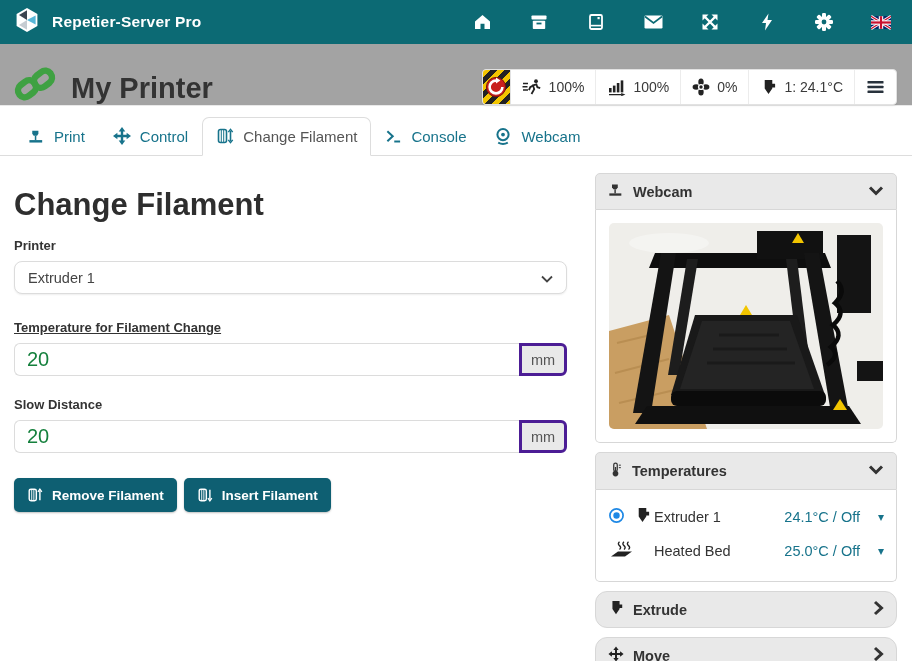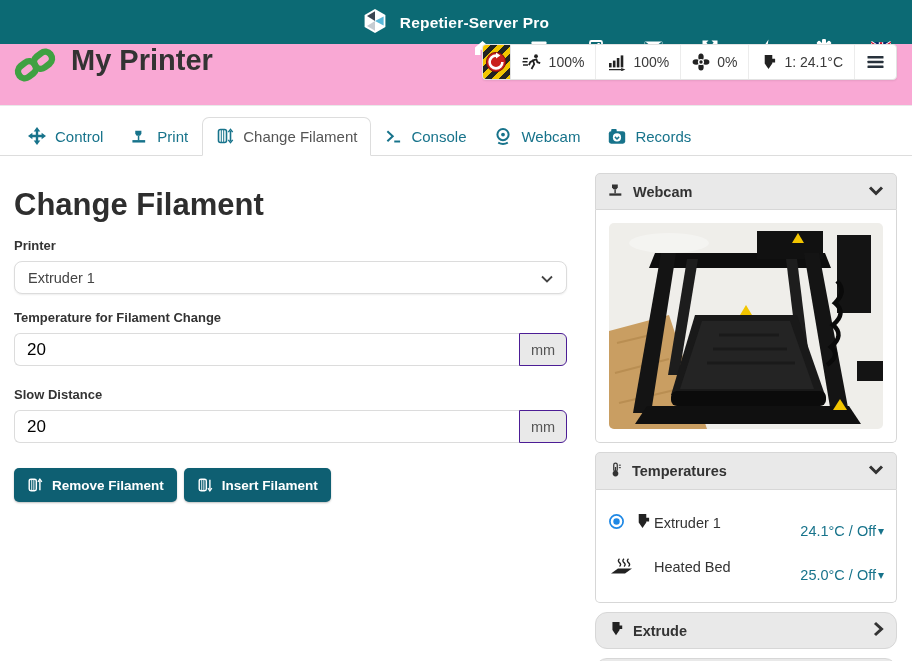--- a/index.html
+++ b/index.html
@@ -6,32 +6,32 @@
   html,body { width: 912px; height: 661px; }
   body {
     font-family: "Liberation Sans", "DejaVu Sans", sans-serif;
     background: #fff; color: #333; overflow: hidden;
   }
   .app { position: relative; width: 912px; height: 661px; background: #fff; }
 
   
   .navbar {
     height: 44px; background: #0c6a74; display: flex; align-items: center;
-    padding: 8px 15px 0 14px; color: #fff; flex-direction: column;
+    padding: 0 15px 0 14px; color: #fff;
   }
   .brand { display: flex; align-items: center; gap: 12px; cursor: pointer; }
   .brand-title { font-size: 15.5px; font-weight: 700; letter-spacing: .2px; }
   .nav-icons { margin-left: auto; display: flex; align-items: center; gap: 37px; margin-right: 6px; }
   .nav-icon { width: 20px; height: 20px; display: flex; align-items: center; justify-content: center; cursor: pointer; }
   .nav-icon svg { display: block; }
 
   
   .printer-header {
-    height: 62px; display: flex; align-items: flex-start;
-    padding: 0 15px 0 14px; background: #f9a8d4; border-bottom: 1px solid #e9e9e9;
+    height: 62px; display: flex; align-items: flex-end;
+    padding: 0 15px 0 14px; background: #a3a3a3; border-bottom: 1px solid #e9e9e9;
   }
   .link-icon { width: 42px; height: 42px; margin-right: 15px; cursor: pointer; }
   .printer-title { font-size: 29px; font-weight: 700; color: #333; }
   .status-bar {
     margin-left: auto; display: flex; align-items: stretch; height: 36px;
     background: #fff; border: 1px solid #e2e2e2; border-radius: 4px;
     box-shadow: 0 1px 2px rgba(0,0,0,.08); overflow: hidden;
   }
   .estop {
     width: 28px; display: flex; align-items: center; justify-content: center;
@@ -71,33 +71,33 @@
 
   
   h1.page-title { font-size: 31px; font-weight: 700; color: #2e2e2e; margin: 14px 0 12px; }
   .field-label { font-size: 13px; font-weight: 700; color: #333; margin: 15px 0 8px; }
   .select-box {
     height: 33px; display: flex; align-items: center; justify-content: space-between;
     border: 1px solid #dcdcdc; border-radius: 8px; padding: 0 13px;
     font-size: 14.5px; color: #444; background: #fff; cursor: pointer;
     box-shadow: 0 1px 2px rgba(0,0,0,.07);
   }
-  .temp-label { margin-top: 16px; }
+  .temp-label { margin-top: 26px; text-decoration: underline; }
   .gauge-row { position: relative; height: 108px; margin-top: 4px; }
   .gauge { display: block; margin: 0 auto; cursor: pointer; }
   .gauge text { font-family: "Liberation Sans", sans-serif; font-weight: 700; }
   .knob-input { position: absolute; left: 441px; top: 0; width: 37px; height: 90px; background: #fff; border: none; }
   .input-group { display: flex; }
   .input-group input {
     flex: 1; height: 33px; border: 1px solid #dcdcdc; border-right: none;
-    border-radius: 6px 0 0 6px; padding: 0 12px; font-size: 17px; color: #000000;
+    border-radius: 6px 0 0 6px; padding: 0 12px; font-size: 20px; color: #15803d;
     font-family: "Liberation Sans", sans-serif; outline: none; background: #fff;
   }
   .addon {
-    width: 48px; background: #e9e9e9; border: 1px solid #4c1d95;
+    width: 48px; background: #e9e9e9; border: 3px solid #4c1d95;
     border-radius: 0 6px 6px 0; display: flex; align-items: center; justify-content: center;
     font-size: 14.5px; color: #555;
   }
   .btn-row { margin-top: 25px; display: flex; gap: 7px; }
   .btn {
     display: inline-flex; align-items: center; gap: 9px;
     background: #0e5f72; color: #fff; border: none; border-radius: 5px;
     padding: 9px 13px; font-size: 13.5px; font-weight: 700; cursor: pointer;
     font-family: "Liberation Sans", sans-serif; box-shadow: 0 1px 2px rgba(0,0,0,.25);
   }
@@ -116,21 +116,21 @@
     border: 1px solid #d7d7d7; border-top: none; border-radius: 0 0 5px 5px;
     background: #fff;
   }
   .webcam-body { padding: 13px; }
   .webcam-img { display: block; width: 100%; border-radius: 5px; cursor: pointer; }
   .temps-body { padding: 11px 12px 13px; }
   .temp-row { display: flex; align-items: center; padding: 6px 0; font-size: 14.5px; color: #333; }
   .temp-row .row-icons { width: 46px; display: flex; align-items: center; gap: 9px; flex: none; }
   .temp-value {
     margin-left: auto; color: #17738b; cursor: pointer; display: flex;
-    align-items: center; gap: 2px; font-size: 14.5px; margin-top: 16px;
+    align-items: center; gap: 18px; font-size: 14.5px;
   }
   .caret { font-size: 12px; line-height: 1; }
 </style>
 </head>
 <body>
 
 <div class="app">
 
   <div class="navbar">
     <div class="brand">
@@ -282,39 +282,39 @@
             <rect x="0.5" y="10.4" width="16" height="2.6" rx="0.6"></rect>
           </svg>
         </span>
       </div>
     </div>
   </div>
 
   <div class="tabs-row">
     <div class="tab">
       <span>
+        <svg width="17" height="17" viewBox="0 0 18 18" fill="currentColor">
+          <rect x="1.5" y="12.8" width="13.5" height="2.6"></rect>
+          <path d="M4.5 2.8 H11 V6 L9.6 8.2 H6 L4.5 6 Z"></path>
+          <rect x="7.2" y="8.2" width="1.6" height="4.6"></rect>
+        </svg>
+      </span>
+      <span>Print</span>
+    </div>
+    <div class="tab">
+      <span>
         <svg width="18" height="18" viewBox="0 0 18 18" fill="currentColor">
           <path d="M9 3 V15 M3 9 H15" stroke="currentColor" stroke-width="2.4"></path>
           <polygon points="9,0 5.7,4.4 12.3,4.4"></polygon>
             <polygon points="9,18 5.7,13.6 12.3,13.6"></polygon>
           <polygon points="0,9 4.4,5.7 4.4,12.3"></polygon>
             <polygon points="18,9 13.6,5.7 13.6,12.3"></polygon>
         </svg>
       </span>
       <span>Control</span>
-    </div>
-    <div class="tab">
-      <span>
-        <svg width="17" height="17" viewBox="0 0 18 18" fill="currentColor">
-          <rect x="1.5" y="12.8" width="13.5" height="2.6"></rect>
-          <path d="M4.5 2.8 H11 V6 L9.6 8.2 H6 L4.5 6 Z"></path>
-          <rect x="7.2" y="8.2" width="1.6" height="4.6"></rect>
-        </svg>
-      </span>
-      <span>Print</span>
     </div>
     <div class="tab active">
       <span>
         <svg width="18" height="18" viewBox="0 0 18 18" stroke="currentColor" fill="none">
           <rect x="2.5" y="2.5" width="8" height="13" rx="2" stroke-width="1.6"></rect>
           <path d="M5.3 3 V15 M7.7 3 V15" stroke-width="1"></path>
           <path d="M14.5 4 V14" stroke-width="1.6"></path>
           <path d="M12.3 5.2 L14.5 2.3 L16.7 5.2" stroke-width="1.4"></path>
           <path d="M12.3 12.8 L14.5 15.7 L16.7 12.8" stroke-width="1.4"></path>
         </svg>
@@ -332,31 +332,20 @@
     </div>
     <div class="tab">
       <span>
         <svg width="18" height="18" viewBox="0 0 18 18" fill="none" stroke="currentColor">
           <circle cx="9" cy="7.6" r="5.6" stroke-width="2"></circle>
           <circle cx="9" cy="7.6" r="1.9" fill="currentColor" stroke="none"></circle>
           <path d="M4.2 15.6 Q9 18.2 13.8 15.6" stroke-width="2"></path>
         </svg>
       </span>
       <span>Webcam</span>
-    </div>
-    <div class="tab">
-      <span>
-        <svg width="18" height="17" viewBox="0 0 18 17">
-          <rect x="3.2" y="1" width="5.5" height="3.5" rx="1" fill="currentColor"></rect>
-          <rect x="0.8" y="3.2" width="16.4" height="12.5" rx="2.4" fill="currentColor"></rect>
-          <circle cx="9" cy="9.4" r="4.1" fill="#fff"></circle>
-          <path d="M6.9 8.9 L9 11 L11.1 8.9" fill="none" stroke="currentColor" stroke-width="1.5"></path>
-        </svg>
-      </span>
-      <span>Records</span>
     </div>
   </div>
 
   <div class="content">
 
     <div class="main-col">
       <h1 class="page-title">Change Filament</h1>
 
       <div class="field-label">Printer</div>
       <div class="select-box">

